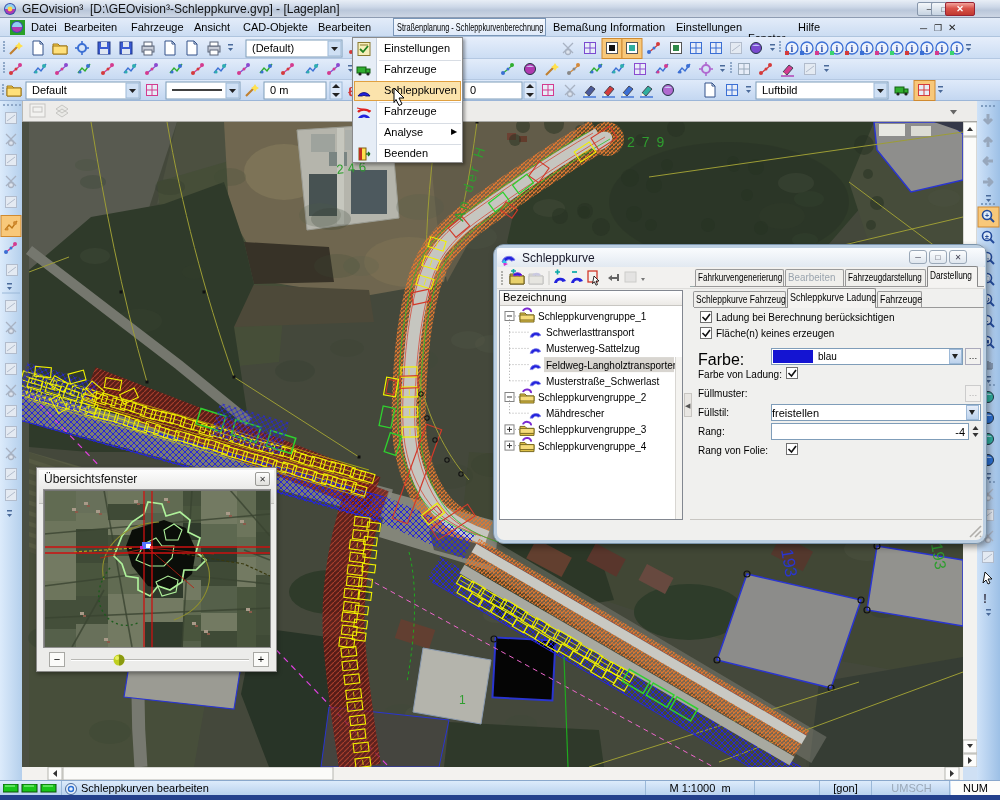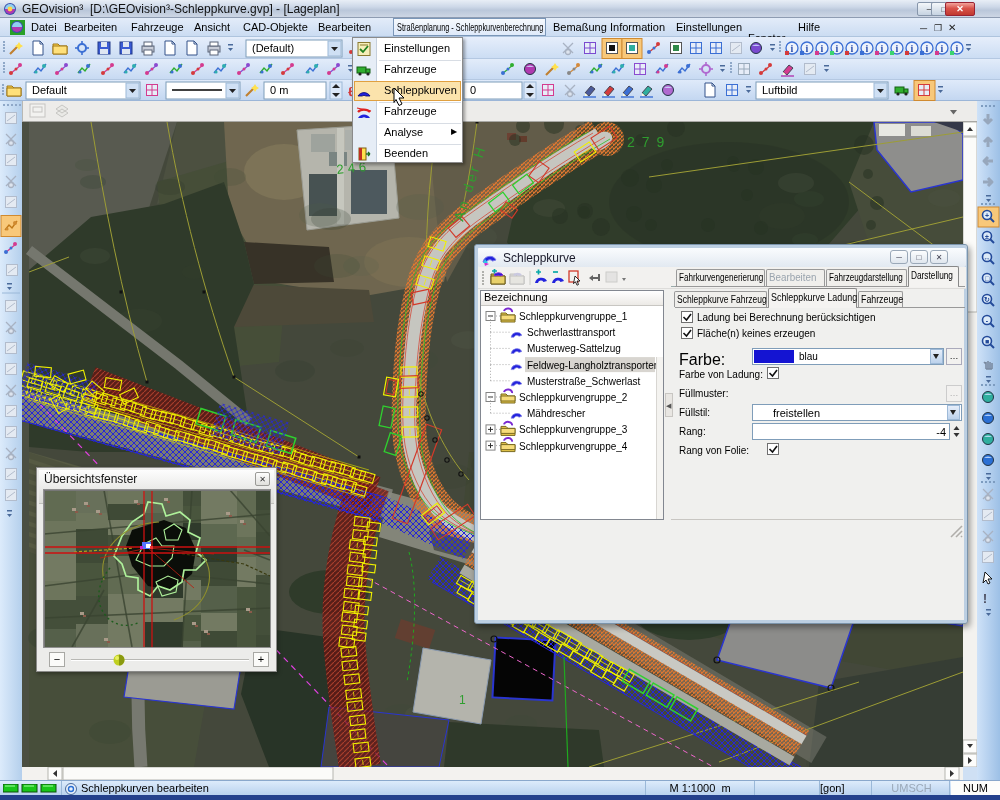--- a/index.html
+++ b/index.html
@@ -1788,21 +1788,21 @@
       </g>
     </svg>
 <div class="abs" style="left:61px;top:0;width:1px;height:15px;background:#9ab8d8"></div>
 <svg class="abs" style="left:65px;top:1.5px" width="12" height="12">
       <circle cx="6" cy="6" r="5.5" fill="#e8f0fa" stroke="#4a6a9a"></circle>
       <path d="M3.5 6a2.5 2.5 0 0 1 5 0M8.5 6a2.5 2.5 0 0 1-5 0" fill="none" stroke="#2a6fd4" stroke-width="1.4"></path>
     </svg>
 <div class="abs" style="left:81px;top:1px;color:#000">Schleppkurven bearbeiten</div>
 <div class="abs" style="left:645px;top:0;width:110px;height:15px;border-left:1px solid #9ab8d8;border-right:1px solid #9ab8d8;text-align:center;line-height:15px">M 1:1000&nbsp;&nbsp;m</div>
 <div class="abs" style="left:758px;top:0;width:62px;height:15px;border-right:1px solid #9ab8d8"></div>
-<div class="abs" style="left:820px;top:0;width:52px;height:15px;border-right:1px solid #9ab8d8;line-height:15px">[gon]</div>
+<div class="abs" style="left:820px;top:0;width:52px;height:15px;border-right:1px solid #9ab8d8;text-align:center;line-height:15px">[gon]</div>
 <div class="abs" style="left:874px;top:0;width:76px;height:15px;border-right:1px solid #9ab8d8;text-align:center;line-height:15px;color:#9aa8b8">UMSCH</div>
 <div class="abs" style="left:951px;top:0;width:49px;height:15px;background:#fdfdfb;text-align:center;line-height:15px;color:#000">NUM</div>
 </div>
 <div class="abs" style="left:0;top:795px;width:1000px;height:5px;background:#24418c"></div>
 <div class="abs" style="left:352px;top:37px;width:111px;height:126px;background:#fff;border:1px solid #8a8a8a;box-shadow:2px 2px 3px rgba(0,0,0,0.35);z-index:50">
     <div class="abs" style="left:0;top:0;width:24px;height:124px;background:#e6edf6;border-right:1px solid #c5d0de"></div>
     <svg class="abs" style="left:3px;top:3px" width="16" height="16">
       <g transform="translate(0,0)">
         <rect x="2" y="1.5" width="12" height="13" fill="#f5eeb8" stroke="#8a7a30"></rect>
         <path d="M4 8l3 3 5-6" fill="none" stroke="#208020" stroke-width="1.8"></path>
@@ -1846,21 +1846,21 @@
         <rect x="3" y="2" width="7" height="12" fill="#ffe14d" stroke="#806010"></rect>
         <rect x="3" y="2" width="3" height="12" fill="#c03020"></rect>
         <path d="M10 8h4m0 0l-2-2m2 2l-2 2" stroke="#207020" stroke-width="1.3" fill="none"></path>
       </g>
     </svg>
     <div class="abs" style="left:31px;top:109px;font-size:11px;color:#000">Beenden</div>
     <svg class="abs" style="left:40px;top:49px" width="14" height="20">
       <path d="M1 1l10 10h-5l3 6-3 1.5-3-6-2 3z" fill="#fff" stroke="#000"></path>
     </svg>
   </div>
-<div class="abs" style="left:474px;top:244px;width:494px;height:380px;background:#f0f0ee;border:1px solid #7b94ab;border-radius:3px;box-shadow:0 0 0 3px #bccfe2 inset, 2px 3px 6px rgba(0,0,0,0.4);z-index:40">
+<div class="abs" style="left:493px;top:244px;width:494px;height:300px;background:#f0f0ee;border:1px solid #7b94ab;border-radius:11px;box-shadow:0 0 0 3px #bccfe2 inset, 2px 3px 6px rgba(0,0,0,0.4);z-index:40">
     <div class="abs" style="left:3px;top:3px;width:488px;height:19px;background:linear-gradient(#fafcfe,#e2e9f1);border-radius:2px"></div>
     <svg class="abs" style="left:7px;top:5px" width="16" height="16">
       <path d="M1 12a7 7 0 0 1 13-2l-3.5 1a3.5 3.5 0 0 0-6 1z" fill="#2222dd" stroke="#7a7ae8" stroke-width="1"></path>
       <path d="M2 12l5 2-4 2z" fill="#d030d0"></path>
       <path d="M3 9l3 4-5 0z" fill="#30c8e8"></path>
     </svg>
     <div class="abs" style="left:28px;top:6px;font-size:12px;color:#1a1a2a">Schleppkurve</div>
     <div class="abs" style="left:415px;top:5px;width:18px;height:14px;background:linear-gradient(#fcfdfe,#dfe6ee);border:1px solid #9aa8b8;border-radius:3px;text-align:center;font-size:8px;line-height:13px;color:#445">─</div>
     <div class="abs" style="left:435px;top:5px;width:18px;height:14px;background:linear-gradient(#fcfdfe,#dfe6ee);border:1px solid #9aa8b8;border-radius:3px;text-align:center;font-size:8px;line-height:13px;color:#445">□</div>
     <div class="abs" style="left:455px;top:5px;width:18px;height:14px;background:linear-gradient(#fcfdfe,#dfe6ee);border:1px solid #9aa8b8;border-radius:3px;text-align:center;font-size:8px;line-height:13px;color:#445">✕</div>
@@ -2036,21 +2036,21 @@
     <div class="abs" style="left:458px;top:109px;width:0;height:0;border:3.5px solid transparent;border-top:5px solid #222"></div>
     <div class="abs" style="left:471px;top:103px;width:16px;height:17px;background:#f2f1ef;border:1px solid #aab;text-align:center;font-size:9px;line-height:15px">…</div>
     <div class="abs" style="left:204px;top:124px;font-size:10px">Farbe von Ladung:</div>
     <svg class="abs" style="left:292px;top:122px" width="12" height="12">
       <rect x="0.5" y="0.5" width="11" height="11" fill="#fff" stroke="#707070"></rect>
       <path d="M2.5 6l3 3 4.5-6" fill="none" stroke="#111" stroke-width="1.6"></path>
     </svg>
     <div class="abs" style="left:204px;top:143px;font-size:10px">Füllmuster:</div>
     <div class="abs" style="left:471px;top:140px;width:16px;height:17px;background:#f2f1ef;border:1px solid #ccc;text-align:center;font-size:9px;line-height:15px;color:#aaa">…</div>
     <div class="abs" style="left:204px;top:162px;font-size:10px">Füllstil:</div>
-    <div class="abs" style="left:277px;top:159px;width:210px;height:17px;background:#fff;border:1px solid #7f9db9;font-size:11px;padding-left:20px;line-height:16px">freistellen</div>
+    <div class="abs" style="left:277px;top:159px;width:210px;height:17px;background:#fff;border:1px solid #7f9db9;font-size:11px;padding-left:0;line-height:16px">freistellen</div>
     <div class="abs" style="left:472px;top:160px;width:13px;height:15px;background:linear-gradient(#e6eefa,#bcd2ec);border:1px solid #9ebad8"></div>
     <div class="abs" style="left:475px;top:165px;width:0;height:0;border:3.5px solid transparent;border-top:5px solid #222"></div>
     <div class="abs" style="left:204px;top:181px;font-size:10px">Rang:</div>
     <div class="abs" style="left:277px;top:178px;width:198px;height:17px;background:#fff;border:1px solid #7f9db9;font-size:11px;text-align:right;padding-right:3px;line-height:16px">-4</div>
     <svg class="abs" style="left:476px;top:178px" width="11" height="17">
       <rect width="11" height="17" fill="#f0f0ee"></rect>
       <path d="M2.5 7l3-4 3 4z" fill="#333"></path>
       <path d="M2.5 10l3 4 3-4z" fill="#333"></path>
     </svg>
     <div class="abs" style="left:204px;top:200px;font-size:10px">Rang von Folie:</div>

